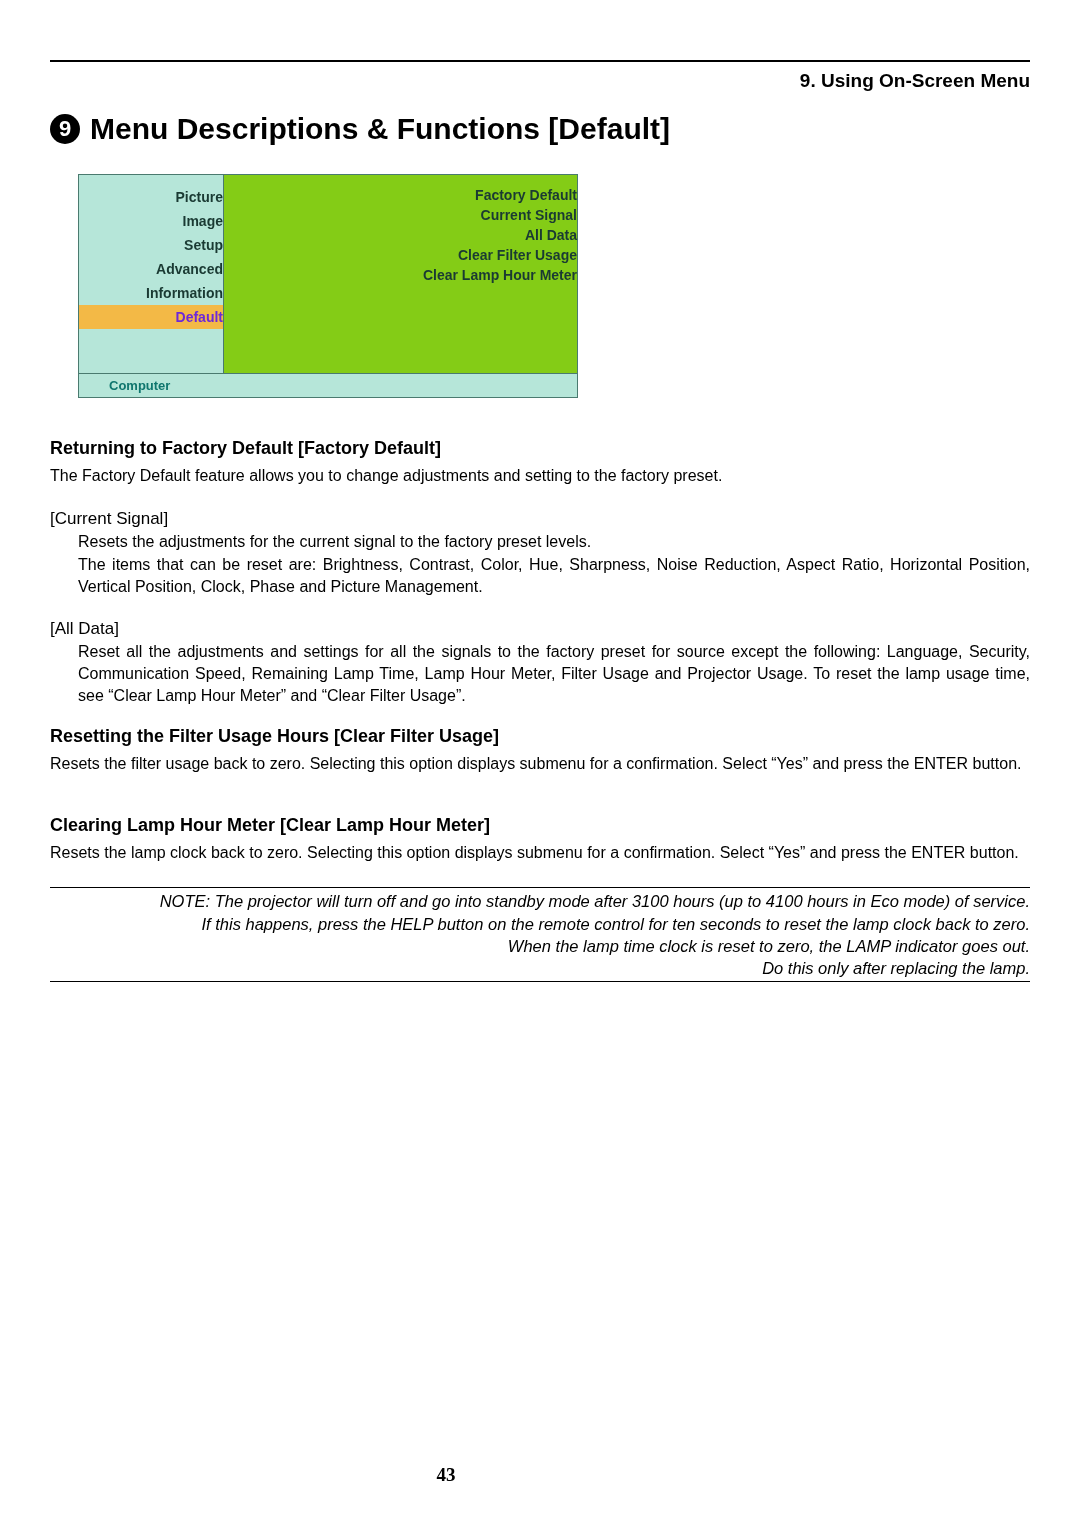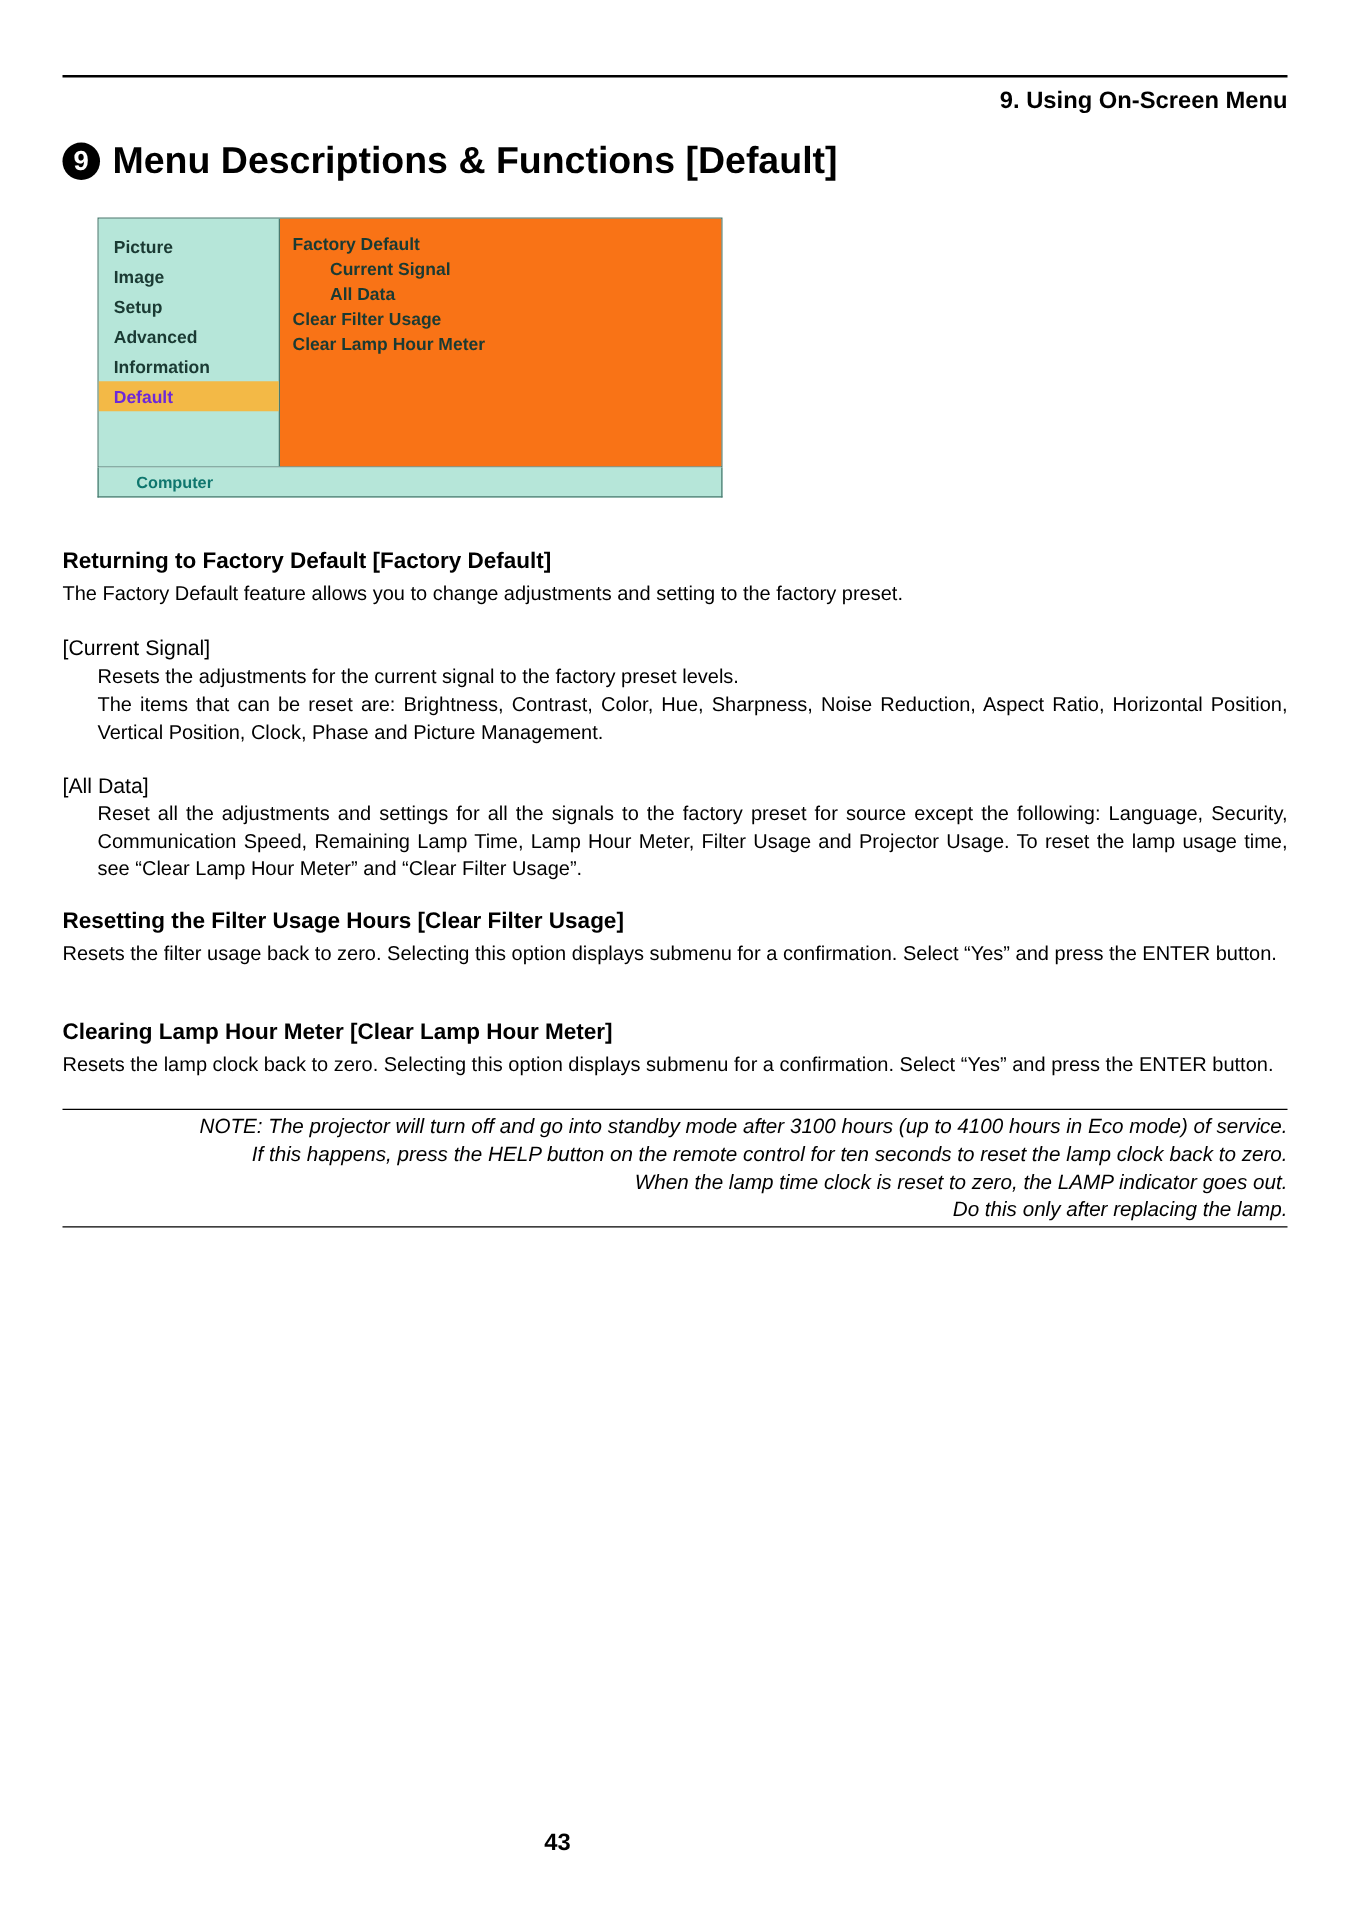--- a/index.html
+++ b/index.html
@@ -47,20 +47,21 @@
   
   .menu-shot {
     margin-left: 28px;
     width: 500px;
     margin-bottom: 40px;
   }
   .menu-box {
     display: flex;
     border: 1px solid #4a7a6f;
     height: 200px;
+    text-align: right;
   }
   .menu-list {
     width: 145px;
     background: #b6e6d9;
     border-right: 1px solid #4a7a6f;
     padding: 10px 0 0 0;
   }
   .menu-list-item {
     font-family: "Arial", sans-serif;
     font-size: 14px;
@@ -68,21 +69,21 @@
     color: #1a3a33;
     padding: 2px 0 2px 12px;
     line-height: 20px;
   }
   .menu-list-item.selected {
     background: #f3b946;
     color: #6d28d9;
   }
   .menu-panel {
     flex: 1;
-    background: #f97316;
+    background: #84cc16;
     padding: 10px 0 0 0;
   }
   .panel-item {
     font-family: "Arial", sans-serif;
     font-size: 14px;
     font-weight: 700;
     color: #1a3a33;
     line-height: 20px;
     padding-left: 10px;
   }
@@ -135,20 +136,21 @@
     line-height: 1.35;
   }
   .page-number {
     position: absolute;
     bottom: 40px;
     left: 0;
     width: 892px;
     text-align: center;
     font-weight: 900;
     font-size: 19px;
+    font-family: Liberation Serif, serif;
   }
 </style>
 </head>
 <body>
 
 <div class="top-rule"></div>
 <div class="chapter-header">9. Using On-Screen Menu</div>
 
 <h1 class="section-title">
   <span class="circled-num">9</span>

